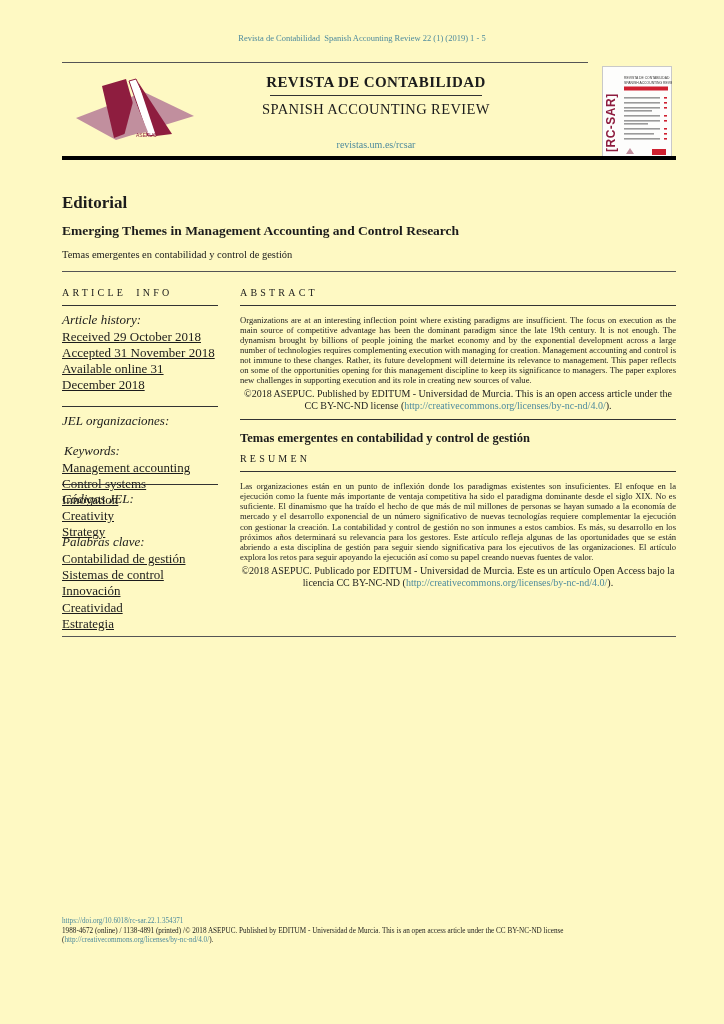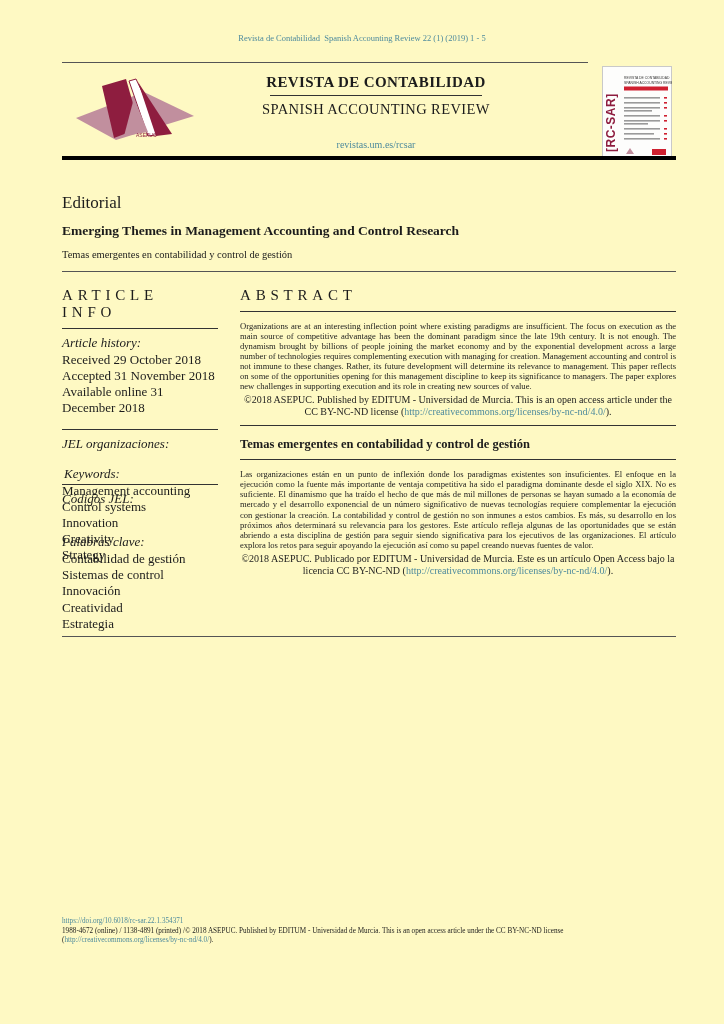--- a/index.html
+++ b/index.html
@@ -18,37 +18,37 @@
   .logo-wrap{position:absolute;left:76px;top:76px;width:122px;height:74px;}
   .masthead-center{position:absolute;left:226px;top:74px;width:300px;text-align:center;}
   .journal-title{font-size:15px;font-weight:bold;letter-spacing:0.4px;margin:0;}
   .masthead-rule{width:212px;height:1px;background:#333;margin:4px auto 5px auto;}
   .journal-subtitle{font-size:14.5px;font-weight:normal;letter-spacing:0.4px;margin:0;}
   .journal-url{display:block;margin-top:21px;font-size:10px;}
   .cover-wrap{position:absolute;left:602px;top:66px;width:70px;height:94px;}
   .black-bar{position:absolute;left:62px;top:156px;width:614px;height:4px;background:#000;}
 
   
-  .editorial{position:absolute;left:62px;top:193px;font-size:17px;margin:0;font-weight:normal;}
+  .editorial{position:absolute;left:62px;top:193px;font-size:17px;margin:0;font-weight:bold;}
   .title-en{position:absolute;left:62px;top:223px;font-size:13.5px;margin:0;font-weight:bold;}
   .title-es{position:absolute;left:62px;top:249px;font-size:10.5px;margin:0;font-weight:normal;}
   .rule-article{position:absolute;left:62px;top:271px;width:614px;height:1px;background:#555;}
 
   
   .side-col{position:absolute;left:62px;top:287px;width:156px;}
   .side-col-2{position:absolute;left:62px;top:484px;width:156px;}
   .main-col{position:absolute;left:240px;top:287px;width:436px;}
 
-  .sec-heading{font-size:15px;font-weight:normal;letter-spacing:0.32em;word-spacing:0.45em;margin:0;}
+  .sec-heading{font-size:10px;font-weight:normal;letter-spacing:0.32em;word-spacing:0.45em;margin:0;}
   .col-rule{border:none;border-top:1.4px solid #333;margin:7px 0 0 0;}
   .col-rule-thin{border:none;border-top:1px solid #333;margin:7px 0 0 0;}
 
   .side-col p, .side-col li, .side-col-2 p, .side-col-2 li{font-size:13px;line-height:1.24;}
   .lbl{font-style:italic;margin:6px 0 0 0;}
-  .hist-list,.kw-list{list-style:none;margin:1px 0 0 0;padding:0;}
+  .hist-list,.kw-list{list-style:none;margin:1px 0 0 0;padding:0;text-decoration:underline;}
   .kw-label{margin:14px 0 1px 2px;}
   .rule-after-history{margin-top:12px;}
   .codigos-lbl{margin:6px 0 0 0;}
   .palabras-lbl{margin:27px 0 1px 0;}
 
   .main-col .abstract{font-size:8.6px;line-height:1.17;text-align:justify;margin:9px 0 0 0;}
   .copyright{font-size:10px;line-height:1.2;text-align:center;margin:3px 0 0 0;}
   .resumen-title{font-size:12.5px;font-weight:bold;margin:11px 0 7px 0;}
   .rule-mid{margin-top:7px;}
   .rule-bottom{position:absolute;left:62px;top:636px;width:614px;height:1px;background:#555;}
@@ -158,20 +158,21 @@
 
   <div class="main-col">
     <h3 class="sec-heading">ABSTRACT</h3>
     <hr class="col-rule-thin">
     <p class="abstract">Organizations are at an interesting inflection point where existing paradigms are insufficient. The focus on execution as the main source of competitive advantage has been the dominant paradigm since the late 19th century. It is not enough. The dynamism brought by billions of people joining the market economy and by the exponential development across a large number of technologies requires complementing execution with managing for creation. Management accounting and control is not immune to these changes. Rather, its future development will determine its relevance to management. This paper reflects on some of the opportunities opening for this management discipline to keep its significance to managers. The paper explores new challenges in supporting execution and its role in creating new sources of value.</p>
     <p class="copyright">
       <span>©2018 ASEPUC. Published by EDITUM - Universidad de Murcia. This is an open access article under the CC BY-NC-ND license (</span><a href="#" class="teal">http://creativecommons.org/licenses/by-nc-nd/4.0/</a><span>).</span>
     </p>
     <hr class="col-rule-thin rule-mid">
     <h4 class="resumen-title">Temas emergentes en contabilidad y control de gestión</h4>
+    <h3 class="sec-heading">RESUMEN</h3>
     <hr class="col-rule-thin">
     <p class="abstract">Las organizaciones están en un punto de inflexión donde los paradigmas existentes son insuficientes. El enfoque en la ejecución como la fuente más importante de ventaja competitiva ha sido el paradigma dominante desde el siglo XIX. No es suficiente. El dinamismo que ha traído el hecho de que más de mil millones de personas se hayan sumado a la economía de mercado y el desarrollo exponencial de un número significativo de nuevas tecnologías requiere complementar la ejecución con gestionar la creación. La contabilidad y control de gestión no son inmunes a estos cambios. Es más, su desarrollo en los próximos años determinará su relevancia para los gestores. Este artículo refleja algunas de las oportunidades que se están abriendo a esta disciplina de gestión para seguir siendo significativa para los ejecutivos de las organizaciones. El artículo explora los retos para seguir apoyando la ejecución así como su papel creando nuevas fuentes de valor.</p>
     <p class="copyright">
       <span>©2018 ASEPUC. Publicado por EDITUM - Universidad de Murcia. Este es un artículo Open Access bajo la licencia CC BY-NC-ND (</span><a href="#" class="teal">http://creativecommons.org/licenses/by-nc-nd/4.0/</a><span>).</span>
     </p>
   </div>
 
   <div class="rule-bottom"></div>
 
   <div class="footer">

